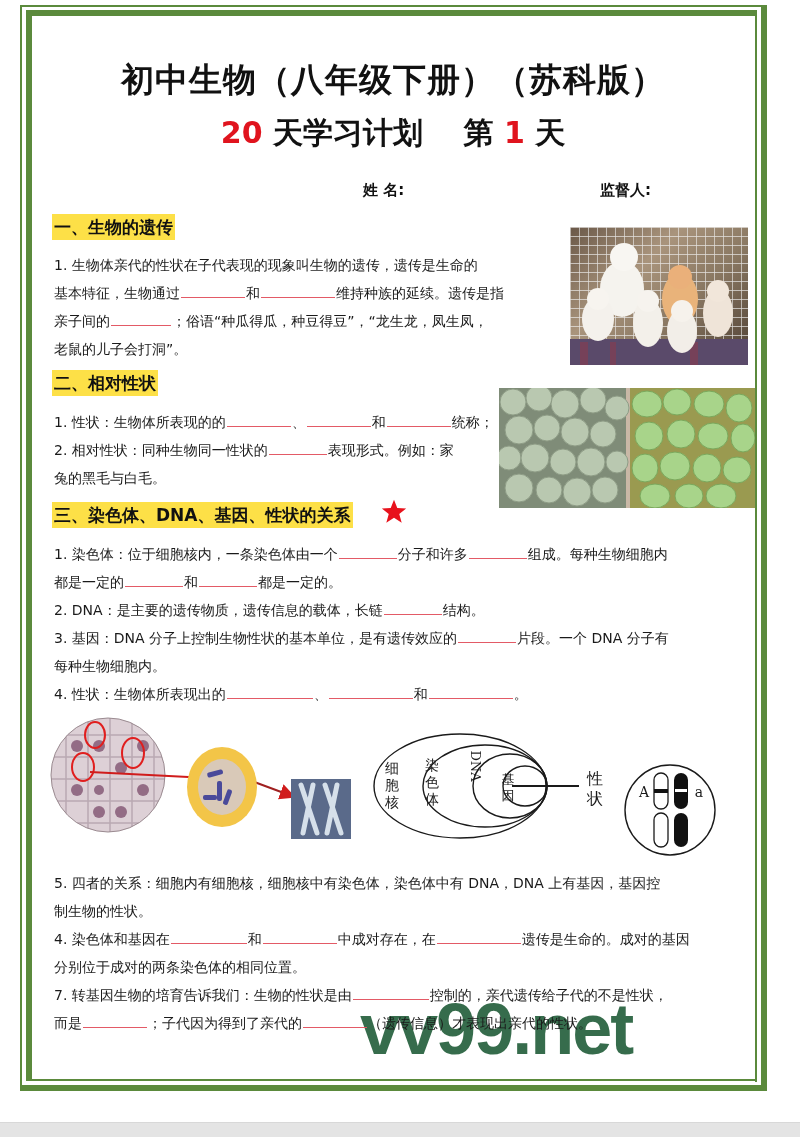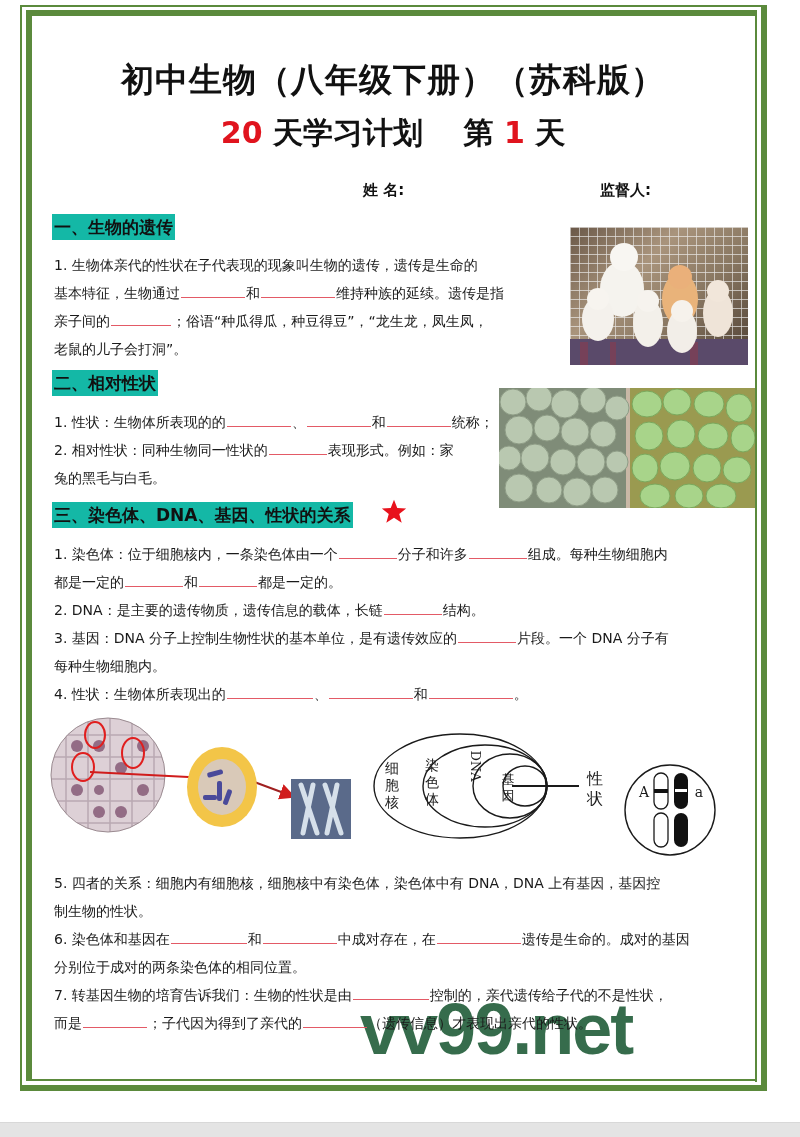--- a/index.html
+++ b/index.html
@@ -23,21 +23,21 @@
   }
   .title2 {
     position:absolute; left:0; width:786px; top:113px; text-align:center;
     font-size:30px; font-weight:bold; color:#111;
   }
   .title2 .red { color:#e0141e; }
   .meta-row { position:absolute; top:181px; font-size:15px; font-weight:bold; color:#111; }
 
   .sec-head {
     position:absolute; left:52px; height:26px; line-height:26px;
-    background:#14b8a6; font-size:17px; font-weight:bold; color:#111; padding:0 2px;
+    background:#fde047; font-size:17px; font-weight:bold; color:#111; padding:0 2px;
     white-space:nowrap;
   }
   .star { position:absolute; width:28px; height:28px; }
 
   .para {
     position:absolute; left:54px; font-size:14px; line-height:27px; color:#1a1a1a;
     white-space:nowrap;
   }
   .blank {
     display:inline-block; border-bottom:1.5px solid #e35a66; height:16px; vertical-align:baseline;
@@ -281,18 +281,18 @@
       <rect x="52" y="51" width="14" height="34" rx="7" fill="#111"></rect>
       <rect x="53" y="27" width="12" height="3" fill="#fff"></rect>
       <text x="22" y="35" font-size="14" text-anchor="middle" fill="#1a1a1a">A</text>
       <text x="77" y="35" font-size="14" text-anchor="middle" fill="#1a1a1a">a</text>
     </svg>
   </div>
 
   <div id="s3b">
       <div class="para" style="top: 870px;"><span>5. 四者的关系：细胞内有细胞核，细胞核中有染色体，染色体中有 DNA，DNA 上有基因，基因控</span></div>
       <div class="para" style="top: 898px;"><span>制生物的性状。</span></div>
-      <div class="para" style="top: 926px;"><span>6. 染色体和基因在</span><span class="blank" style="width: 76px;"></span><span>和</span><span class="blank" style="width: 74px;"></span><span>中成对存在，在</span><span class="blank" style="width: 84px;"></span><span>遗传是生命的。成对的基因</span></div>
+      <div class="para" style="top: 926px;"><span>4. 染色体和基因在</span><span class="blank" style="width: 76px;"></span><span>和</span><span class="blank" style="width: 74px;"></span><span>中成对存在，在</span><span class="blank" style="width: 84px;"></span><span>遗传是生命的。成对的基因</span></div>
       <div class="para" style="top: 954px;"><span>分别位于成对的两条染色体的相同位置。</span></div>
       <div class="para" style="top: 982px;"><span>7. 转基因生物的培育告诉我们：生物的性状是由</span><span class="blank" style="width: 76px;"></span><span>控制的，亲代遗传给子代的不是性状，</span></div>
       <div class="para" style="top: 1010px;"><span>而是</span><span class="blank" style="width: 64px;"></span><span>；子代因为得到了亲代的</span><span class="blank" style="width: 64px;"></span><span>（遗传信息）才表现出亲代的性状。</span></div>
     </div>
 </div>
 
 </body></html>

